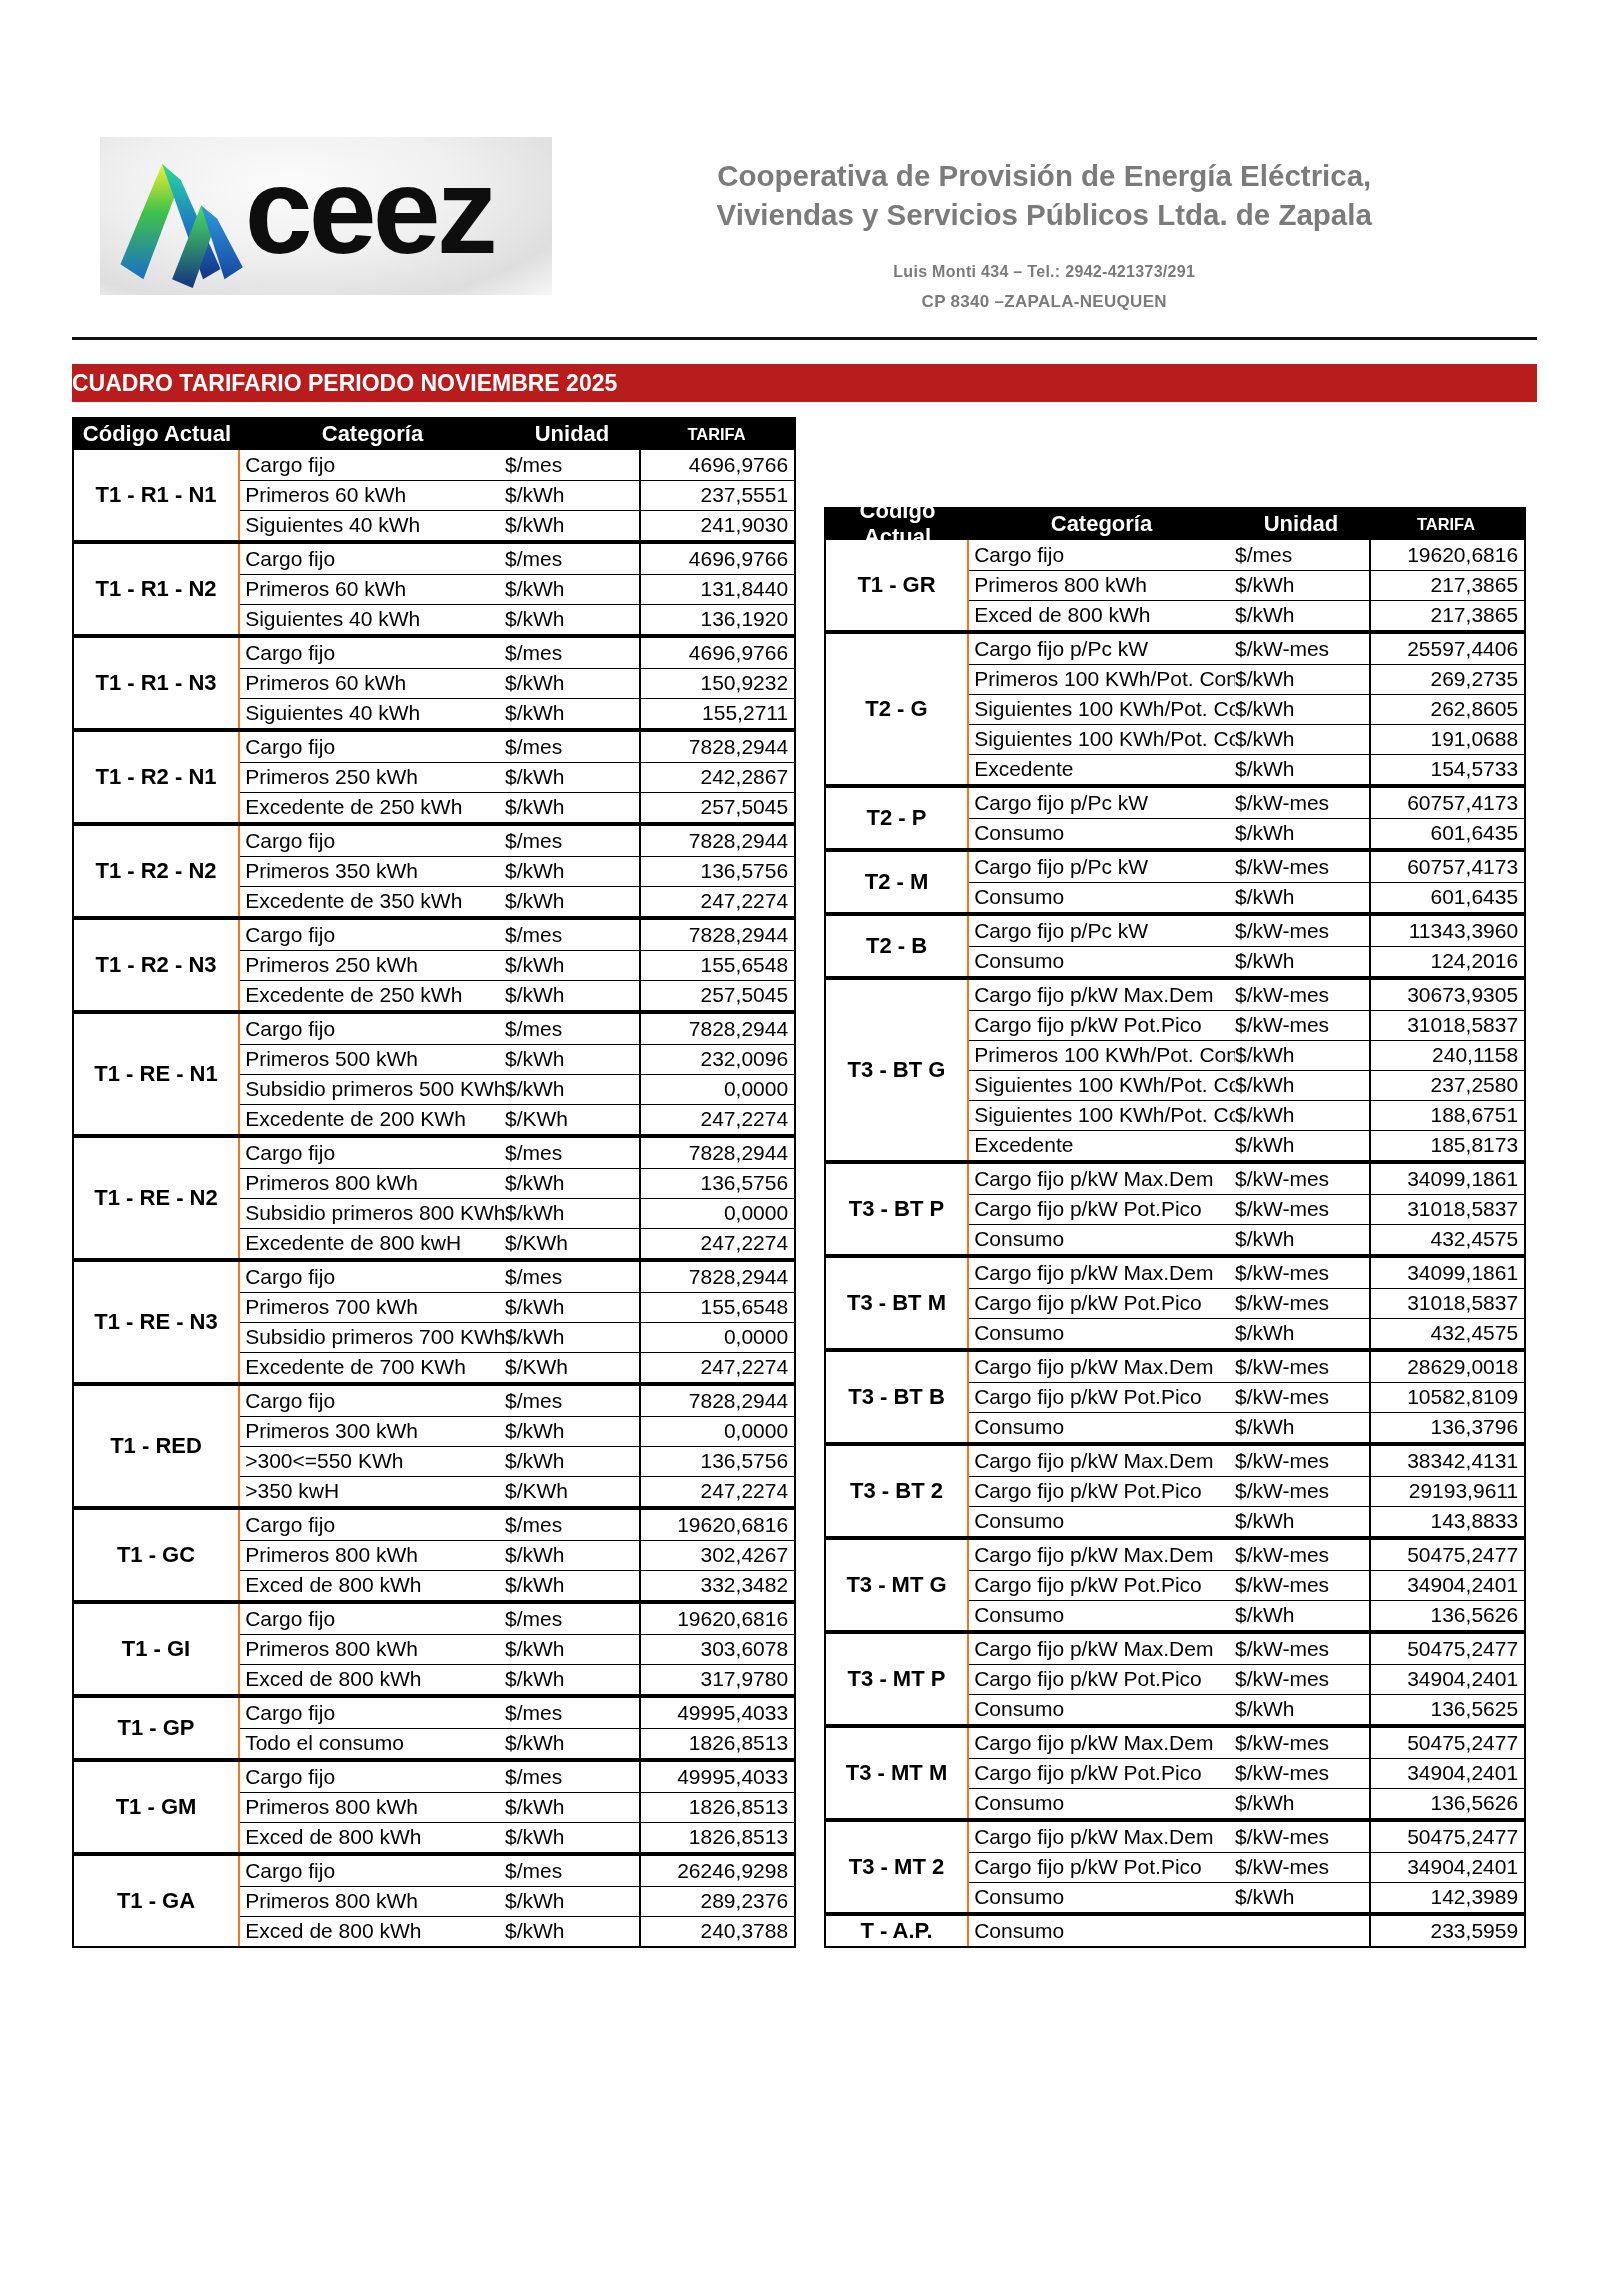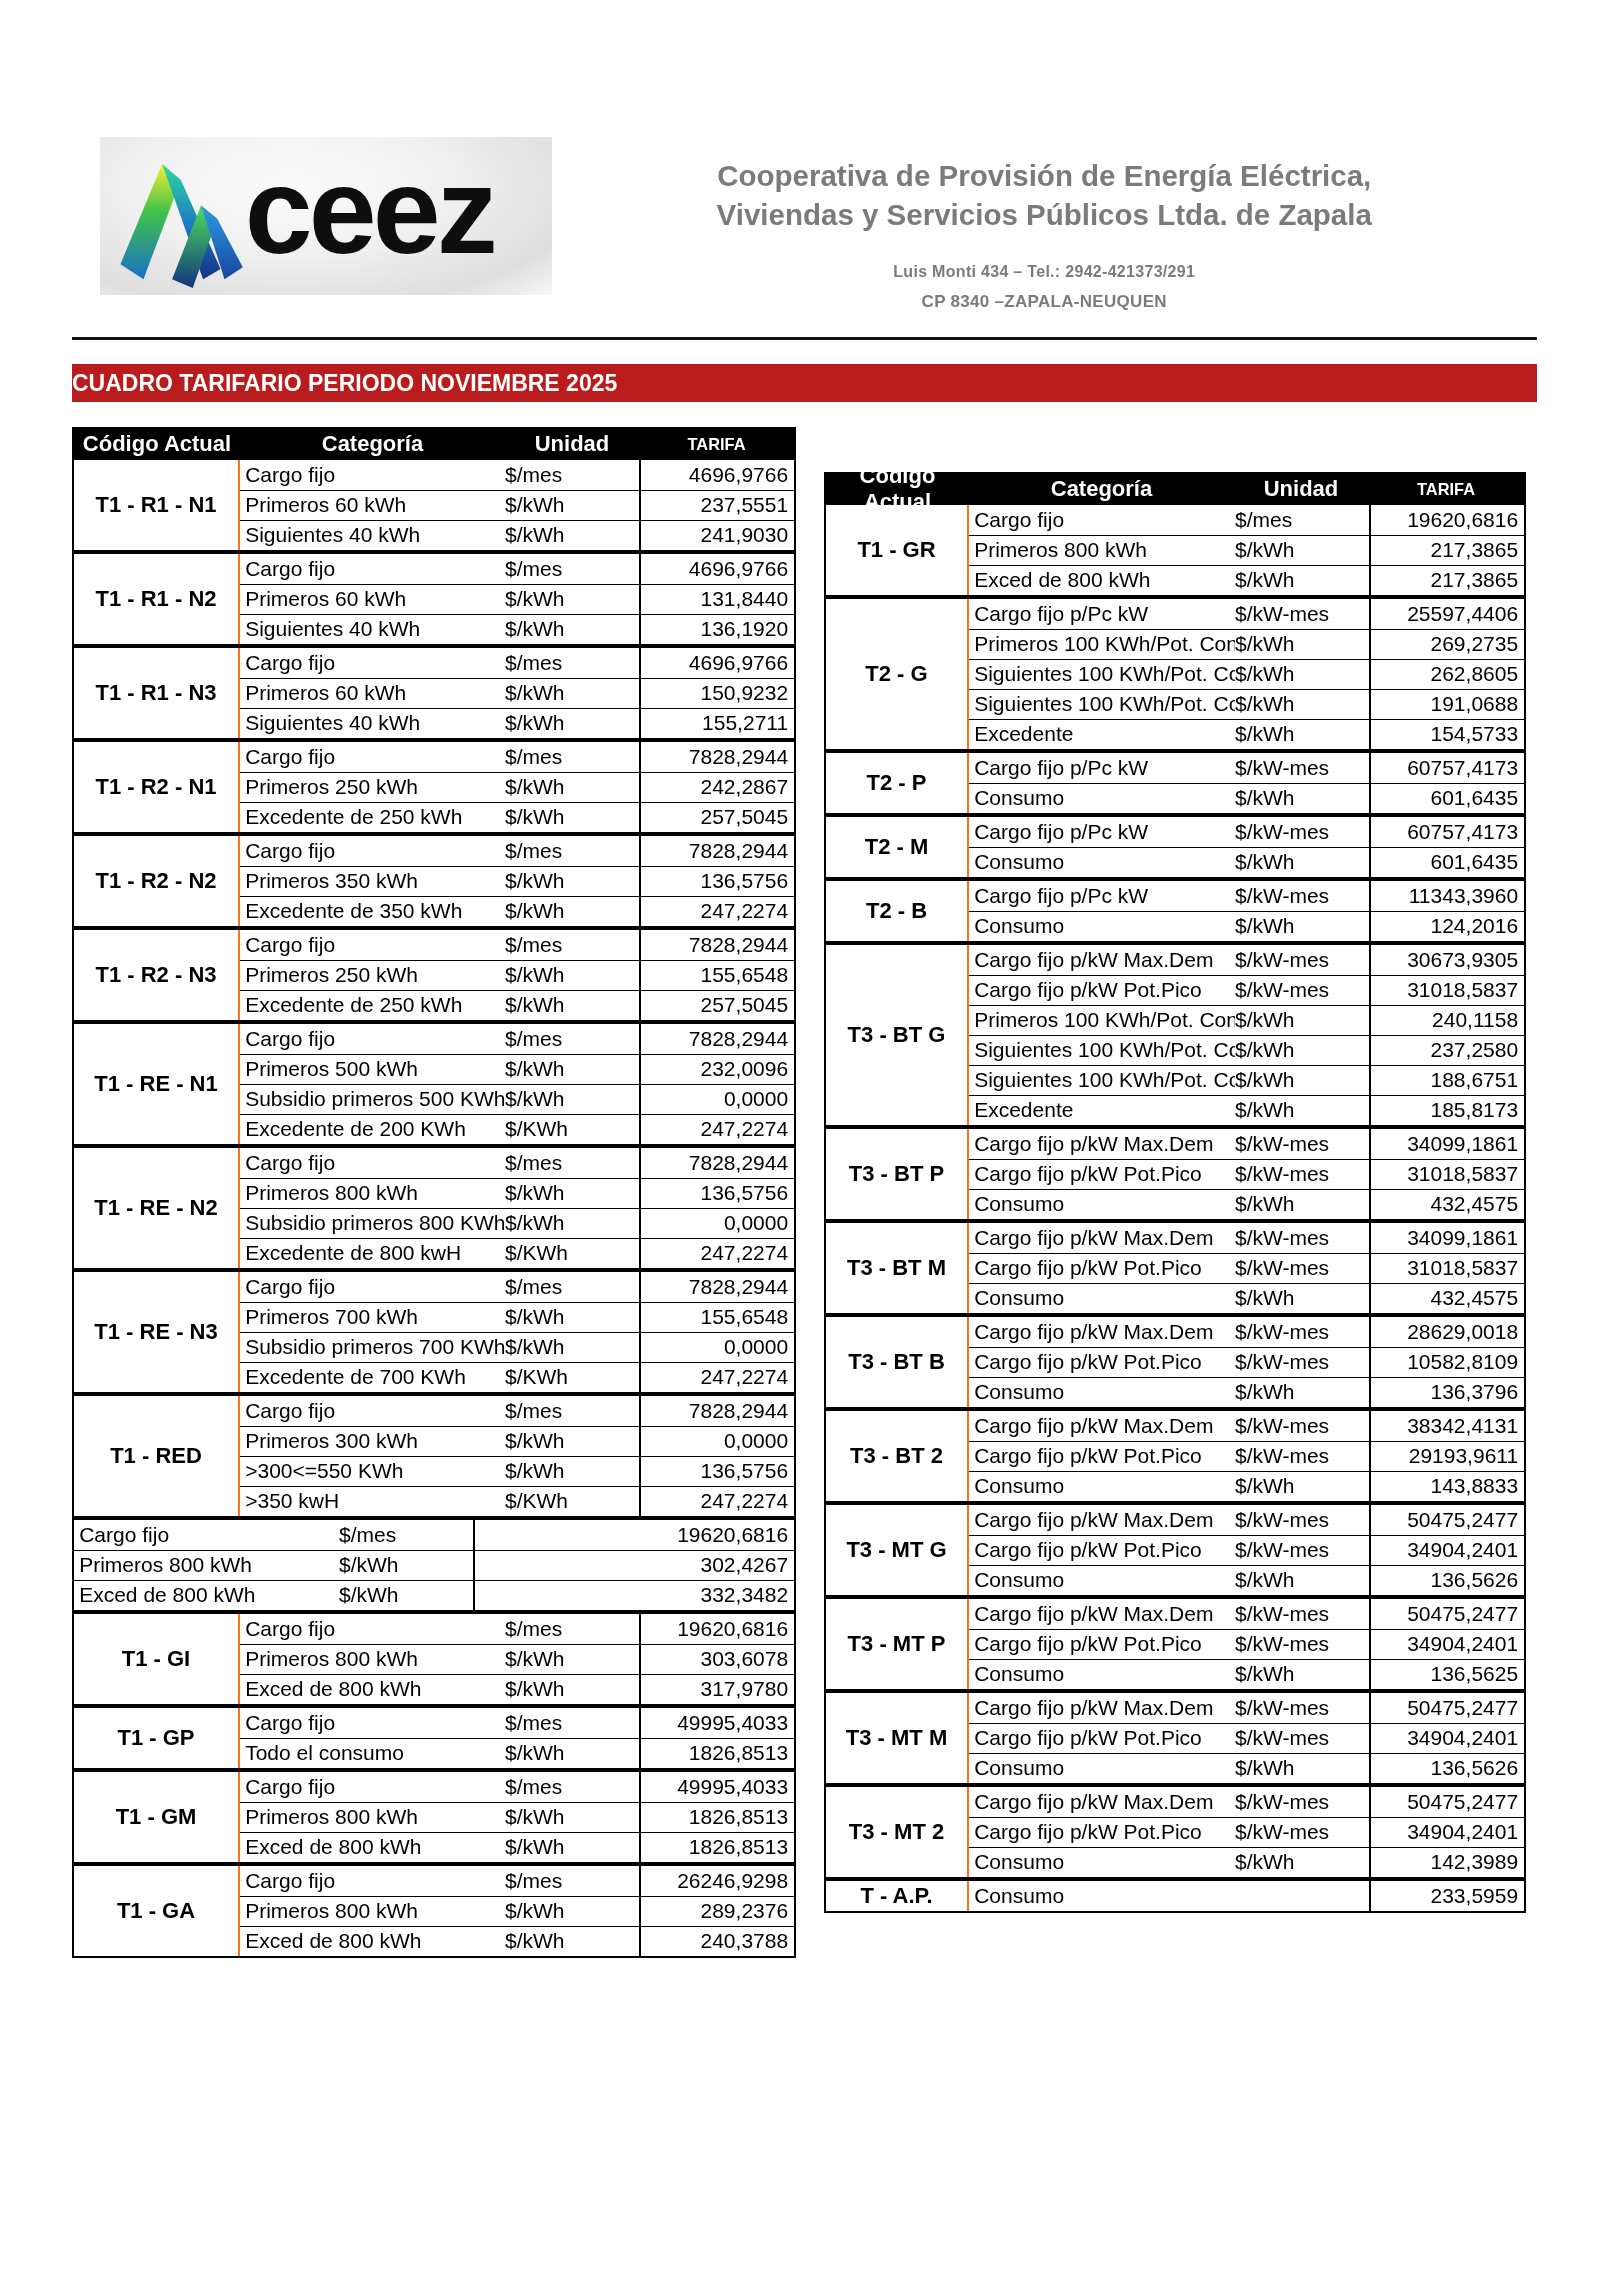--- a/index.html
+++ b/index.html
@@ -33,21 +33,21 @@
 
   .divider { margin-top: 25px; height: 3.3px; background: #111; }
 
   .title-bar {
     margin-top: 23.6px; height: 38px; line-height: 38px;
     background: #b91c1c; color: #fff;
     text-align: left; font-weight: bold; font-size: 23px;
   }
 
   
-  .tables { margin-top: 25px; display: flex; gap: 28px; align-items: center; }
+  .tables { margin-top: 15px; display: flex; gap: 28px; align-items: flex-end; }
   .tarifa-table { border: 2.6px solid #000; background: #fff; }
   .t-left  { width: 724px; }
   .t-right { width: 702px; }
 
   .thead { display: flex; background: #000; color: #fff; height: 31px; align-items: center; }
   .th { font-weight: bold; font-size: 22px; text-align: center; }
   .th-code { width: 166px; }
   .th-cat  { width: 265px; }
   .th-unit { width: 134px; }
   .th-tar  { flex: 1; font-size: 16.4px; }
@@ -352,20 +352,21 @@
                 <div class="cell cell-tar">136,5756</div>
               </div>
               <div class="row">
                 <div class="cell cell-cat">&gt;350 kwH</div>
                 <div class="cell cell-unit">$/KWh</div>
                 <div class="cell cell-tar">247,2274</div>
               </div>
             </div>
           </div>
           <div class="group">
+            <div class="code-cell">T1 - GC</div>
             <div class="rows">
               <div class="row">
                 <div class="cell cell-cat">Cargo fijo</div>
                 <div class="cell cell-unit">$/mes</div>
                 <div class="cell cell-tar">19620,6816</div>
               </div>
               <div class="row">
                 <div class="cell cell-cat">Primeros 800 kWh</div>
                 <div class="cell cell-unit">$/kWh</div>
                 <div class="cell cell-tar">302,4267</div>

